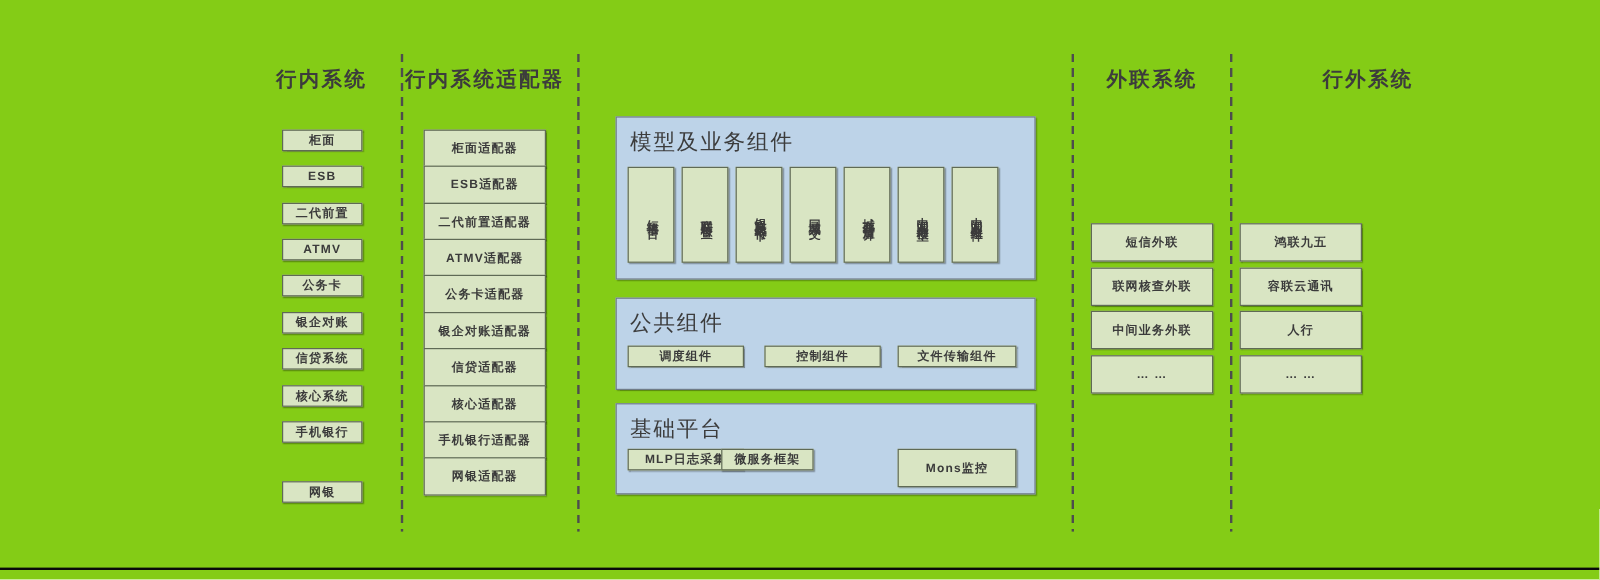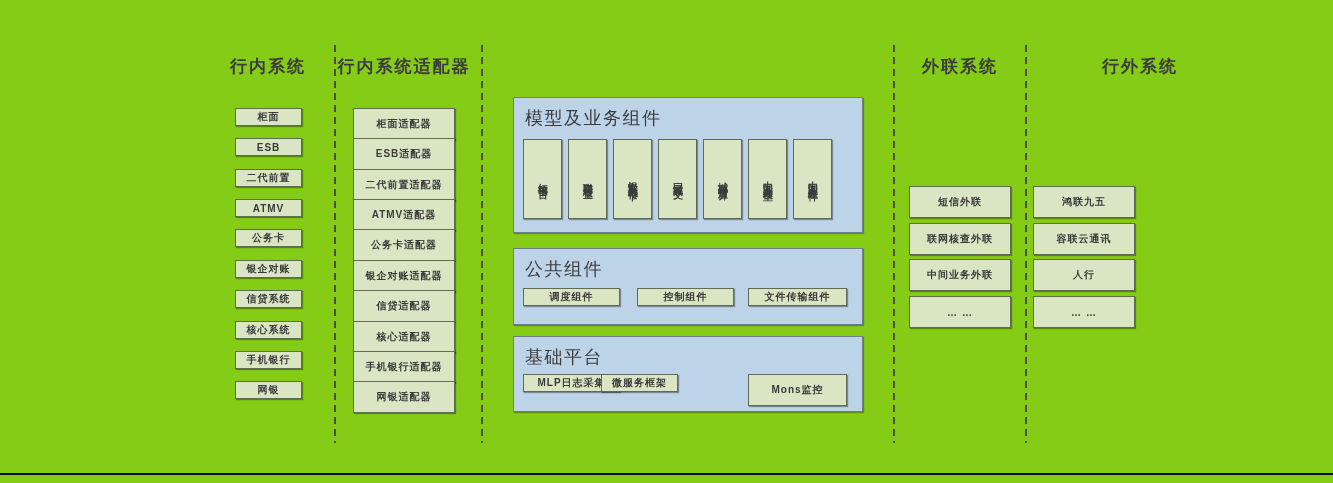--- a/index.html
+++ b/index.html
@@ -86,21 +86,21 @@
 
   <div class="gbox small" style="top:108px;">柜面</div>
   <div class="gbox small" style="top:138px;">ESB</div>
   <div class="gbox small" style="top:169px;">二代前置</div>
   <div class="gbox small" style="top:199px;">ATMV</div>
   <div class="gbox small" style="top:229px;">公务卡</div>
   <div class="gbox small" style="top:260px;">银企对账</div>
   <div class="gbox small" style="top:290px;">信贷系统</div>
   <div class="gbox small" style="top:321px;">核心系统</div>
   <div class="gbox small" style="top:351px;">手机银行</div>
-  <div class="gbox small" style="top:381px;">网银</div>
+  <div class="gbox small" style="top:401px;">网银</div>
 
   <div class="gbox wide" style="left:353px;top:108px;">柜面适配器</div>
   <div class="gbox wide" style="left:353px;top:138px;">ESB适配器</div>
   <div class="gbox wide" style="left:353px;top:169px;">二代前置适配器</div>
   <div class="gbox wide" style="left:353px;top:199px;">ATMV适配器</div>
   <div class="gbox wide" style="left:353px;top:229px;">公务卡适配器</div>
   <div class="gbox wide" style="left:353px;top:260px;">银企对账适配器</div>
   <div class="gbox wide" style="left:353px;top:290px;">信贷适配器</div>
   <div class="gbox wide" style="left:353px;top:321px;">核心适配器</div>
   <div class="gbox wide" style="left:353px;top:351px;">手机银行适配器</div>

